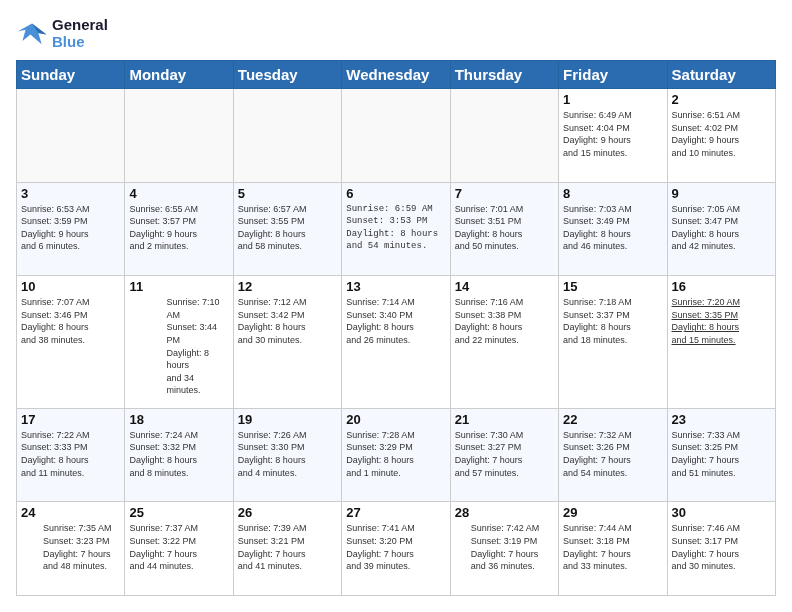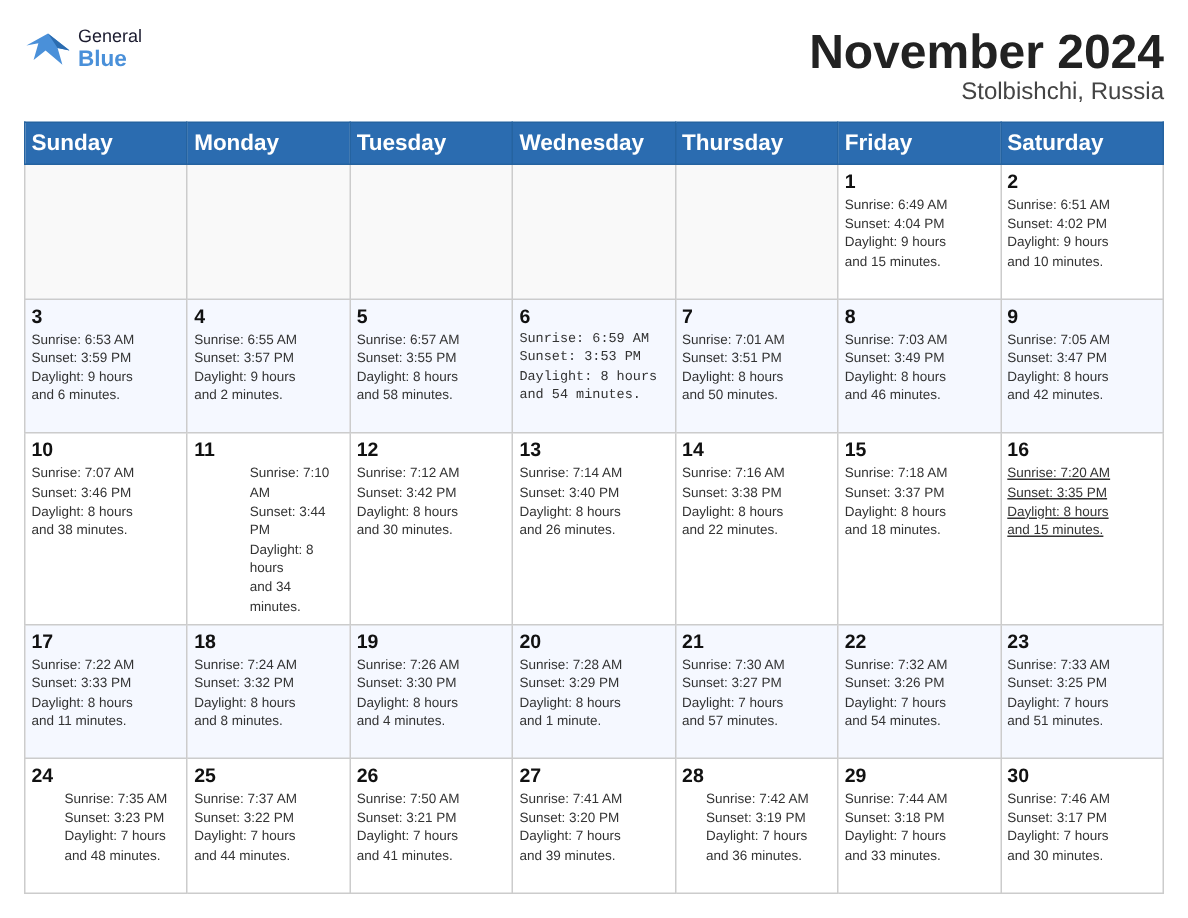--- a/index.html
+++ b/index.html
@@ -90,27 +90,23 @@
 <body>
 
 <div class="page">
   <div class="header">
     <div class="logo">
       <svg class="logo-bird" viewBox="0 0 40 40">
         <polygon points="20,8 38,22 28,20 32,34 18,22 8,30 12,16 2,18" fill="#4a90d9"></polygon>
         <polygon points="20,8 38,22 28,20" fill="#2b6cb0"></polygon>
       </svg>
       <div>
-        <div style="font-size:12px;font-weight:normal;color:#1a1a2e;">General</div>
+        <div style="font-size:15px;font-weight:bold;color:#1a1a2e;">General</div>
         <div style="font-size:15px;font-weight:bold;color:#4a90d9;">Blue</div>
       </div>
-    </div>
-    <div class="title-block">
-      <div class="month-title">November 2024</div>
-      <div class="location-title">Stolbishchi, Russia</div>
     </div>
   </div>
 
   <table class="calendar">
     <thead>
       <tr>
         <th>Sunday</th>
         <th>Monday</th>
         <th>Tuesday</th>
         <th>Wednesday</th>
@@ -304,21 +300,21 @@
           </td>
           <td>
             <div class="day-number">25</div>
             <div class="day-info" style="white-space: pre-line;">Sunrise: 7:37 AM
 Sunset: 3:22 PM
 Daylight: 7 hours
 and 44 minutes.</div>
           </td>
           <td>
             <div class="day-number">26</div>
-            <div class="day-info" style="white-space: pre-line;">Sunrise: 7:50 AM
+            <div class="day-info" style="white-space: pre-line;">Sunrise: 7:39 AM
 Sunset: 3:21 PM
 Daylight: 7 hours
 and 41 minutes.</div>
           </td>
           <td>
             <div class="day-number">27</div>
             <div class="day-info" style="white-space: pre-line;">Sunrise: 7:41 AM
 Sunset: 3:20 PM
 Daylight: 7 hours
 and 39 minutes.</div>

